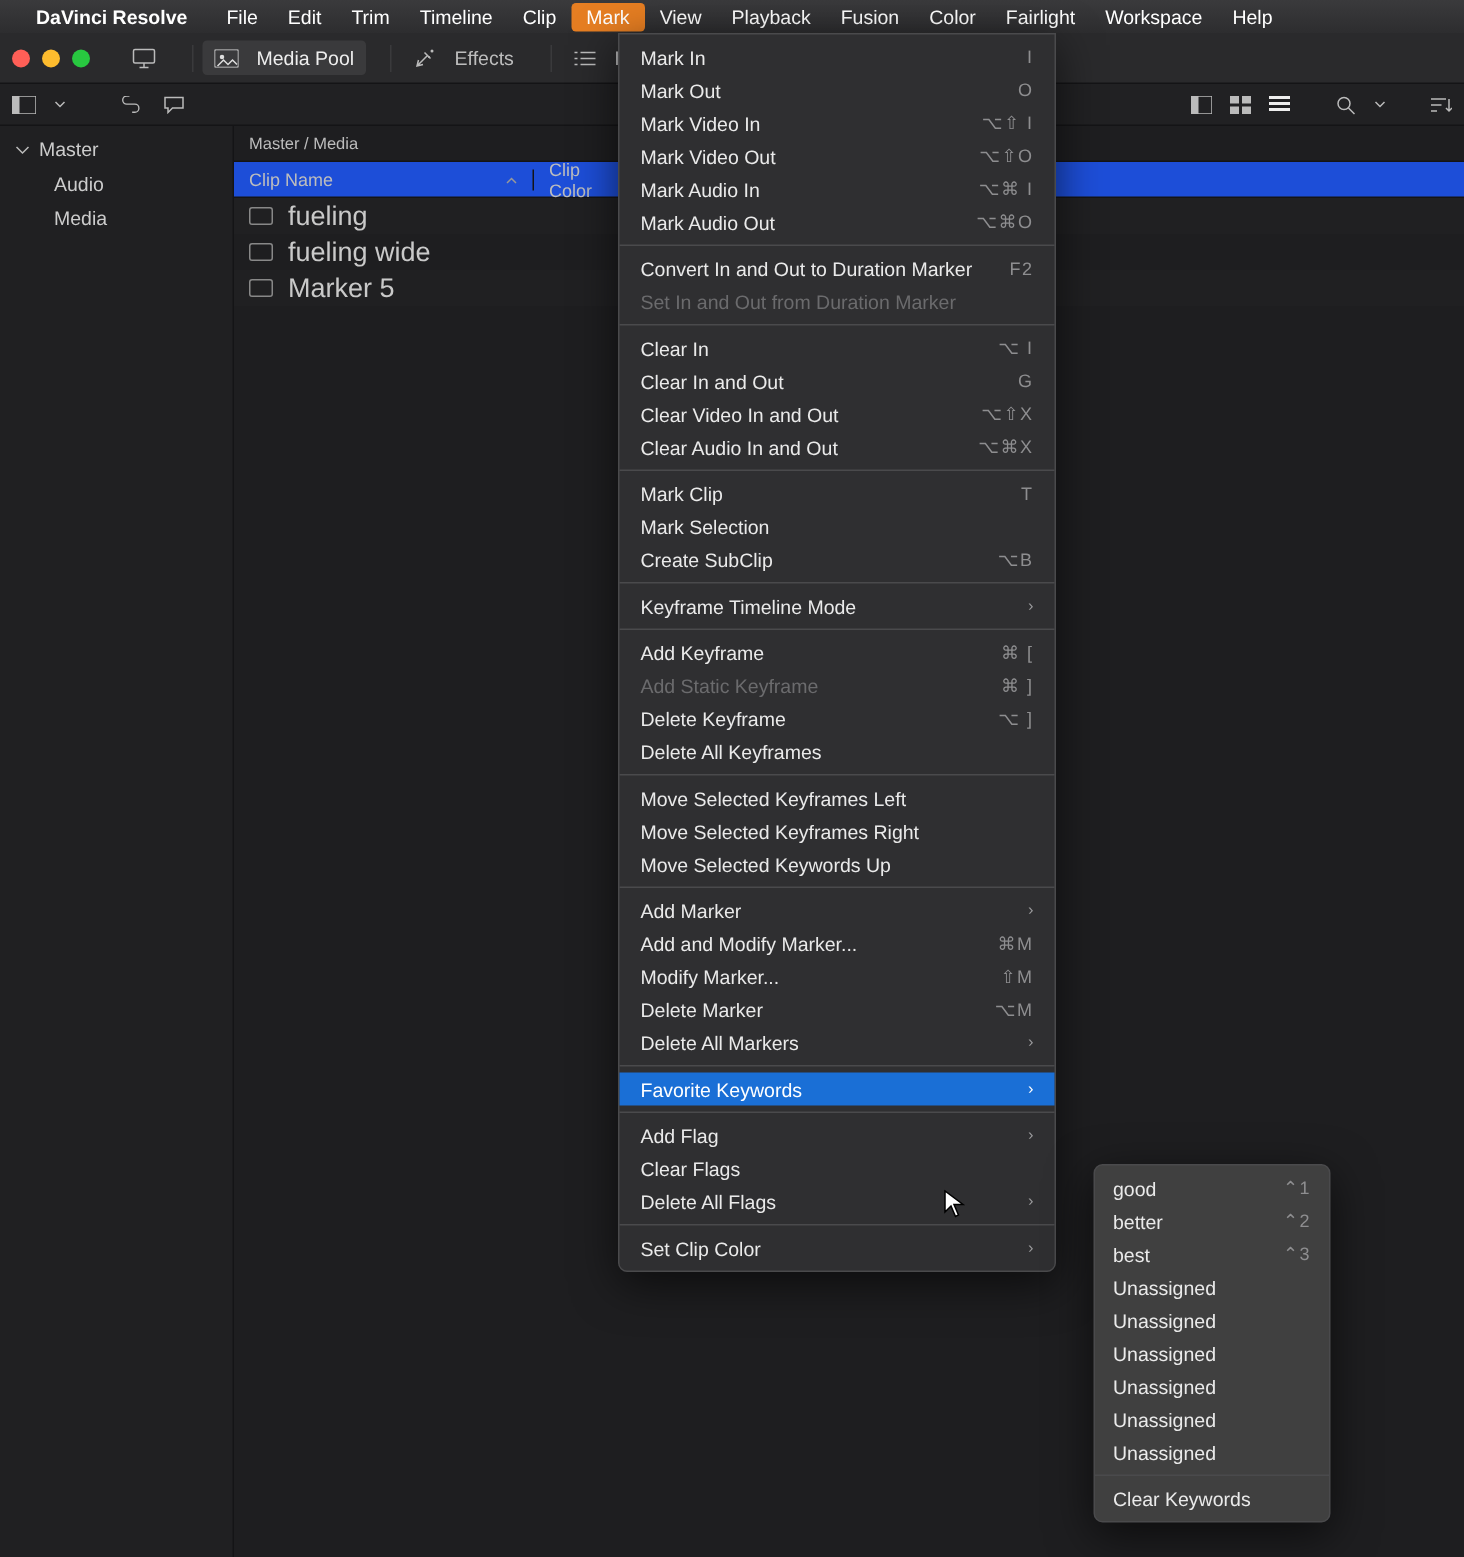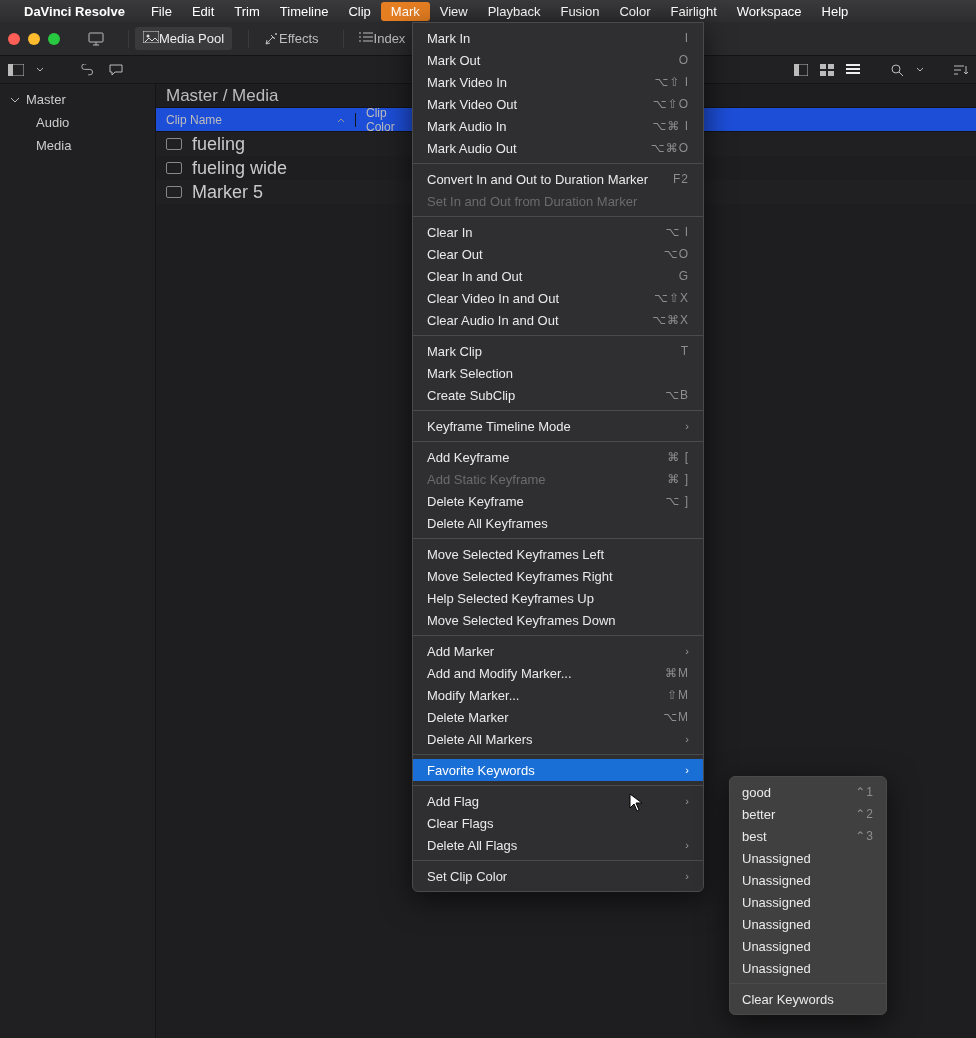--- a/index.html
+++ b/index.html
@@ -10,37 +10,37 @@
   .menubar .apple { margin-right: 14px; }
   .menubar .app-name { font-weight: 600; margin-right: 16px; }
   .menubar .mitem { padding: 2px 10px; border-radius: 3px; cursor: default; }
   .menubar .mitem.active { background: #e67e22; color: #fff; }
   
   
   .toolbar { height: 34px; background: #2a2a2c; display: flex; align-items: center; padding: 0 8px; border-bottom: 1px solid #141416; }
   .traffic { display: flex; gap: 8px; margin-right: 20px; align-items: center; }
   .tl { width: 12px; height: 12px; border-radius: 50%; }
   .tl.r { background: #ff5f57; } .tl.y { background: #febc2e; } .tl.g { background: #28c840; }
-  .tool-btn { display: flex; align-items: flex-start; gap: 0; padding: 4px 8px; color: #bdbdbd; margin-right: 10px; }
+  .tool-btn { display: flex; align-items: center; gap: 12px; padding: 4px 8px; color: #bdbdbd; margin-right: 10px; }
   .tool-btn.active { background: #3a3a3c; border-radius: 3px; color: #eee; }
   .tool-sep { width: 1px; height: 18px; background: #3a3a3c; margin: 0 6px; }
   
   
   .secbar { height: 28px; background: #212123; border-bottom: 1px solid #141416; display: flex; align-items: center; justify-content: space-between; padding: 0 8px; }
   .secbar .left, .secbar .right { display:flex; align-items:center; gap:12px; }
   .icon-btn { color: #bdbdbd; display:flex; align-items:center; }
   
   
   .main { display: flex; height: calc(1038px - 22px - 34px - 28px); }
   .sidebar { width: 156px; background: #202022; border-right: 1px solid #141416; padding-top: 4px; }
   .tree-row { padding: 4px 10px; display:flex; align-items:center; gap:6px; color:#ccc; }
   .tree-row.child { padding-left: 36px; }
   
   .content { flex:1; background:#1e1e20; }
-  .breadcrumb { height:24px; display:flex; align-items:center; padding:0 10px; color:#bdbdbd; font-size:17px; border-bottom:1px solid #141416; }
+  .breadcrumb { height:24px; display:flex; align-items:center; padding:0 10px; color:#bdbdbd; font-size:11px; border-bottom:1px solid #141416; }
   .col-head { height:24px; background:#1d4ed8; border-bottom:1px solid #141416; display:flex; align-items:center; font-size:12px; color:#bdbdbd; }
   .col-head .c1 { flex:0 0 200px; padding:0 10px; border-right:1px solid #141416; display:flex; justify-content:space-between; align-items:center;}
   .col-head .c2 { flex:0 0 60px; padding:0 10px; }
   .clip-row { height:24px; display:flex; align-items:center; padding:0 10px; gap:10px; color:#c9c9c9; font-size:18px; }
   .clip-row:nth-child(odd){ background:#202022; }
   .clip-ic { width:16px; height:12px; border:1px solid #888; border-radius:2px; display:inline-block; }
   
   
   .menu { position:absolute; left:412px; top:22px; width:292px; background:#2f2f31; border:1px solid #4a4a4c; border-radius:0 0 6px 6px; box-shadow:0 8px 30px rgba(0,0,0,.6); padding:4px 0; }
   .menu-item { height:22px; display:flex; align-items:center; justify-content:space-between; padding:0 14px; color:#eaeaea; font-size:13px; }
@@ -262,24 +262,20 @@
     </div>
     <div class="menu-item disabled">
       <span>Set In and Out from Duration Marker</span>
     </div>
     <div class="menu-sep"></div>
     <div class="menu-item">
       <span>Clear In</span>
       <span class="shortcut">⌥ I</span>
     </div>
     <div class="menu-item">
-      <span>Clear Out</span>
-      <span class="shortcut">⌥O</span>
-    </div>
-    <div class="menu-item">
       <span>Clear In and Out</span>
       <span class="shortcut">G</span>
     </div>
     <div class="menu-item">
       <span>Clear Video In and Out</span>
       <span class="shortcut">⌥⇧X</span>
     </div>
     <div class="menu-item">
       <span>Clear Audio In and Out</span>
       <span class="shortcut">⌥⌘X</span>
@@ -318,24 +314,21 @@
       <span>Delete All Keyframes</span>
     </div>
     <div class="menu-sep"></div>
     <div class="menu-item">
       <span>Move Selected Keyframes Left</span>
     </div>
     <div class="menu-item">
       <span>Move Selected Keyframes Right</span>
     </div>
     <div class="menu-item">
-      <span>Help Selected Keyframes Up</span>
-    </div>
-    <div class="menu-item">
-      <span>Move Selected Keyframes Down</span>
+      <span>Move Selected Keywords Up</span>
     </div>
     <div class="menu-sep"></div>
     <div class="menu-item">
       <span>Add Marker</span>
       <span class="chev">›</span>
     </div>
     <div class="menu-item">
       <span>Add and Modify Marker...</span>
       <span class="shortcut">⌘M</span>
     </div>

